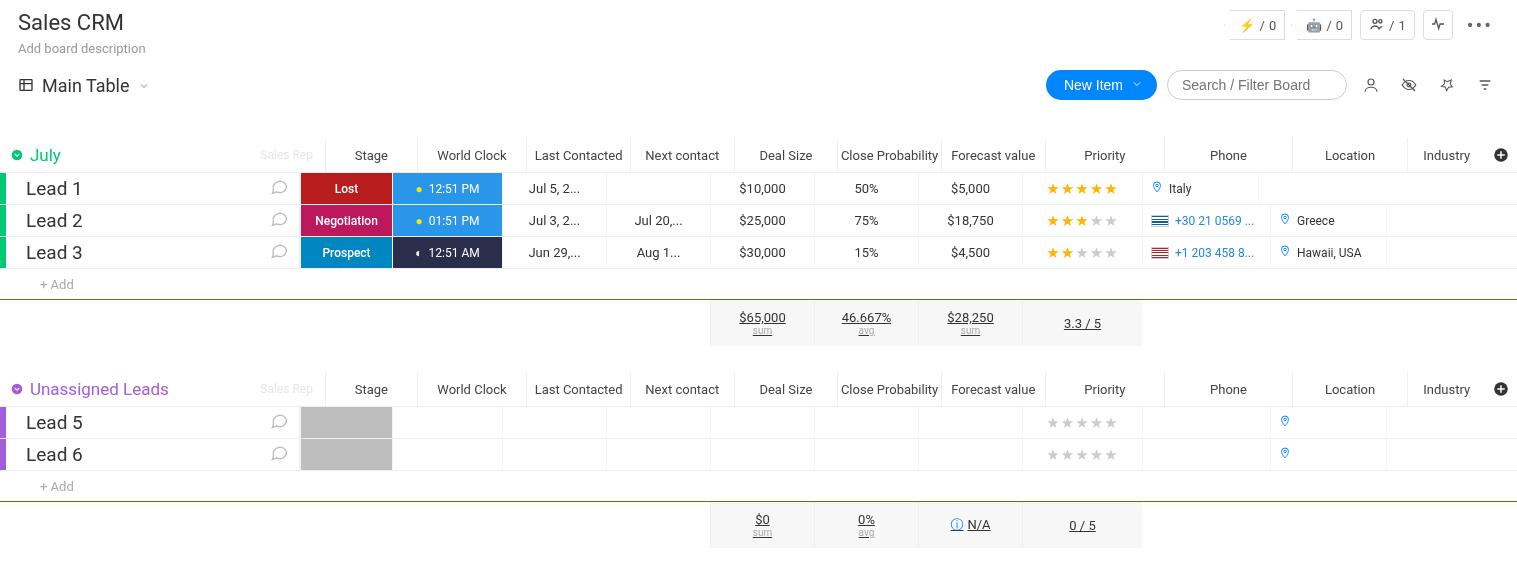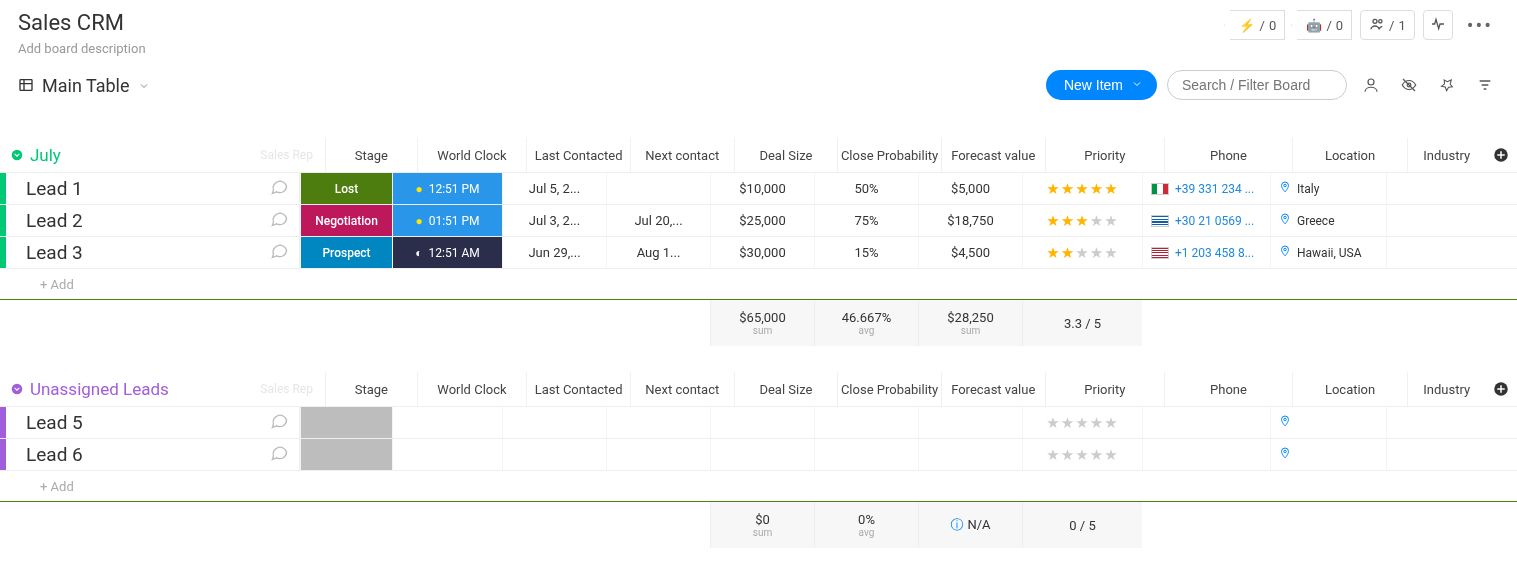--- a/index.html
+++ b/index.html
@@ -37,21 +37,21 @@
   .stage-cell { color:#fff; font-size:12px; font-weight:500; }
   .clock-cell { color:#fff; font-size:12px; display:flex; align-items:center; justify-content:center; gap:6px; }
   .stars { color:#ccc; letter-spacing:1px; font-size:15px; }
   .stars .on { color:#ffb400; }
   .phone-cell { color:#1e88e5; font-size:12px; display:flex; align-items:center; gap:6px; justify-content:flex-start; padding-left:8px; }
   .loc-cell { font-size:12px; color:#333; display:flex; align-items:center; gap:6px; justify-content:flex-start; padding-left:8px;}
   .loc-pin { color:#0086ff; }
   .flag { width:18px; height:12px; display:inline-block; border:1px solid #ccc; }
   .sum-row { display:flex; height:46px; }
   .sum-spacer { width: 300px; }
-  .sum-cell { display:flex; flex-direction:column; align-items:center; justify-content:center; font-size:13px; color:#333; background:#f7f7f7; border-left:1px solid #eee;}
+  .sum-cell { display:flex; flex-direction:column; align-items:center; justify-content:center; font-size:13px; color:#333; background:#f7f7f7; border-left:1px solid #eee;text-decoration:underline;}
   .sum-cell .sub { font-size:10px; color:#aaa; }
   .add-row { display:flex; height:32px; align-items:center; border-top:1px solid #eee; border-bottom:1px solid #4d7c0f;}
   .add-row-inner { padding-left: 34px; color:#aaa; font-size:13px; cursor:pointer; }
   .add-row .row-border { opacity:.5; }
   .empty-gray { background:#bdbdbd; }
   .flag-it{background:linear-gradient(90deg,#009246 33%,#fff 33% 66%,#ce2b37 66%)}
   .flag-gr{background:repeating-linear-gradient(#0d5eaf 0 1.33px,#fff 1.33px 2.66px)}
   .flag-us{background:repeating-linear-gradient(#b22234 0 .92px,#fff .92px 1.84px)}
   .na-icon{color:#0086ff;margin-right:4px}
 </style>
@@ -175,36 +175,32 @@
       </div>
     </div>
     <div class="row">
         <div class="row-border" style="background:#00c875"></div>
       <div class="row-name-cell">
         <span>Lead 1</span>
         <span class="chat-icon"><svg width="20" height="20" viewBox="0 0 24 24" fill="none" stroke="currentColor" stroke-width="1.6">
               <path d="M21 12a8 8 0 01-11.8 7L4 21l1.3-4A8 8 0 1121 12z"></path>
             </svg></span>
       </div>
-      <div class="cell w-stage stage-cell" style="background:#4d7c0f">Lost</div>
+      <div class="cell w-stage stage-cell" style="background:#b91c1c">Lost</div>
       <div class="cell w-clock clock-cell" style="background:#2996ea">
           <span style="color:#ffe600">●</span>
           <span>12:51 PM</span>
         </div>
       <div class="cell w-last">Jul 5, 2...</div>
       <div class="cell w-next"></div>
       <div class="cell w-deal">$10,000</div>
       <div class="cell w-prob">50%</div>
       <div class="cell w-fore">$5,000</div>
       <div class="cell w-prio">
           <span class="stars"><span class="on">★</span><span class="on">★</span><span class="on">★</span><span class="on">★</span><span class="on">★</span></span>
-        </div>
-      <div class="cell w-phone phone-cell">
-          <span class="flag flag-it"></span>
-          <span>+39 331 234 ...</span>
         </div>
       <div class="cell w-loc loc-cell">
           <span class="loc-pin"><svg width="12" height="12" viewBox="0 0 24 24" fill="none" stroke="currentColor" stroke-width="2">
               <path d="M12 2a7 7 0 017 7c0 5-7 13-7 13S5 14 5 9a7 7 0 017-7z"></path>
               <circle cx="12" cy="9" r="2.5"></circle>
             </svg></span>
           <span>Italy</span>
         </div>
       <div class="cell w-ind"></div>
     </div>

